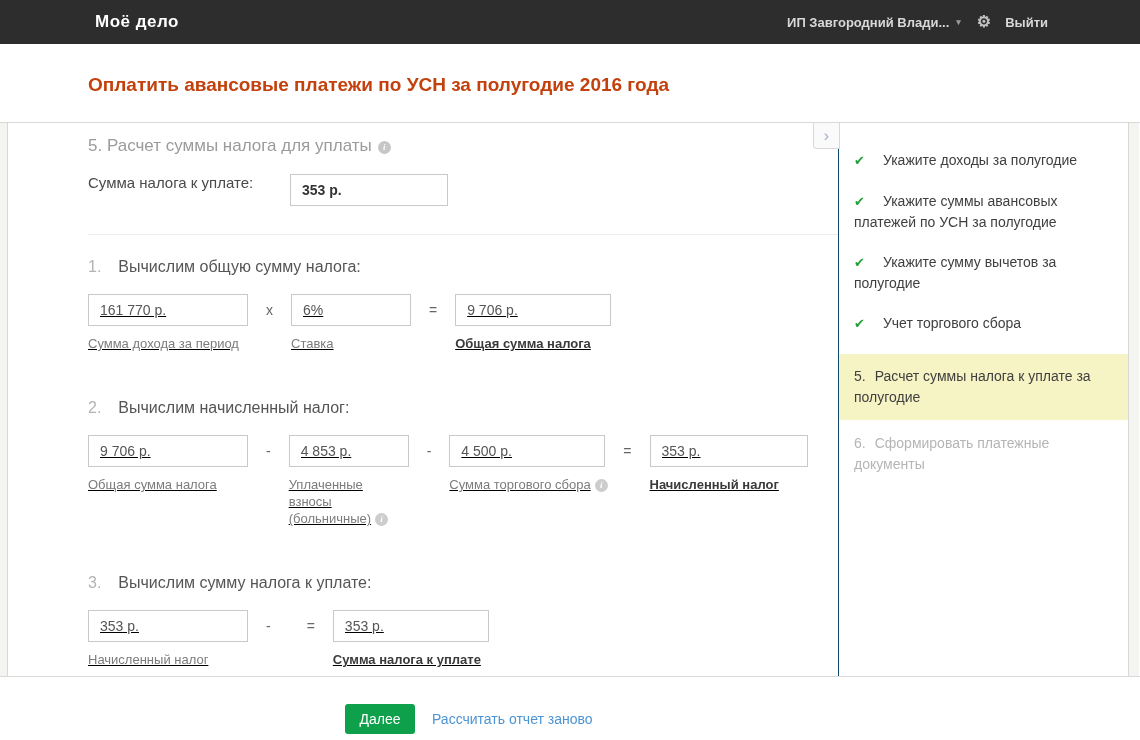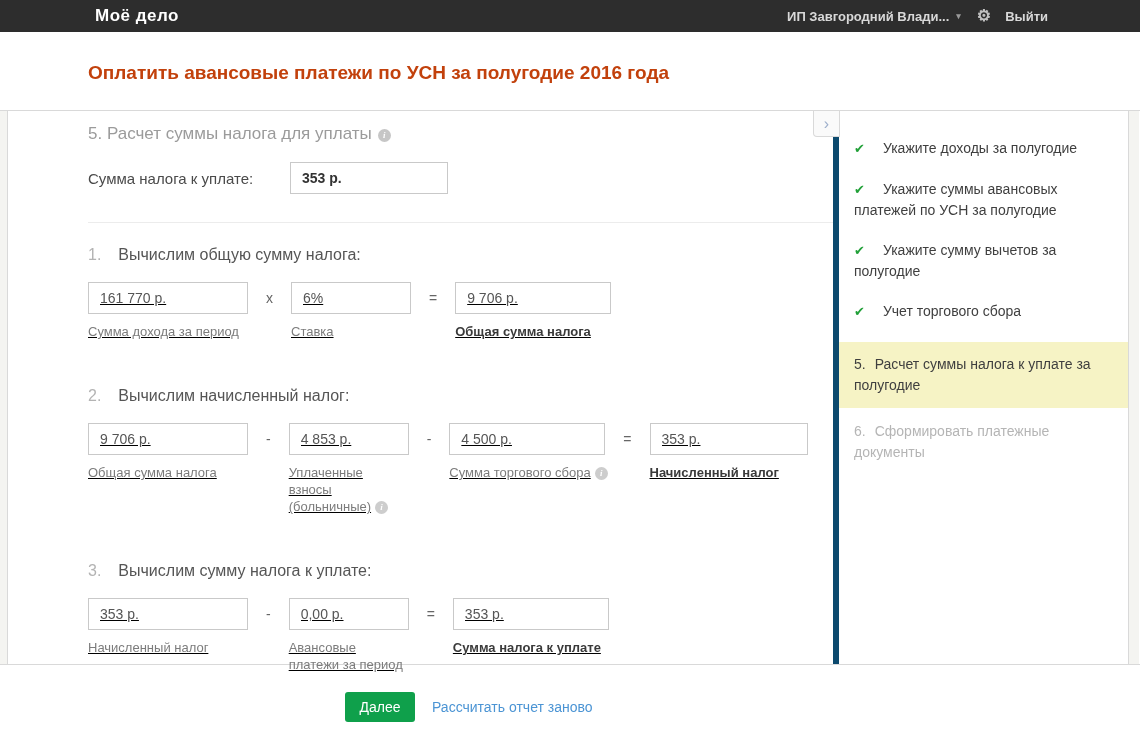--- a/index.html
+++ b/index.html
@@ -6,21 +6,21 @@
   html,body { margin:0; padding:0; }
   body {
     width:1140px; height:740px; overflow:hidden;
     background:#ffffff;
     font-family:"Liberation Sans", sans-serif;
     -webkit-font-smoothing:antialiased;
   }
 
   
   .topbar {
-    height:32px; background:#2d2d2d;
+    height:44px; background:#2d2d2d;
     display:flex; align-items:center;
   }
   .logo {
     margin-left:95px; color:#ffffff; font-weight:bold;
     font-size:17px; letter-spacing:.5px; cursor:pointer;
   }
   .topbar-right {
     margin-left:auto; margin-right:92px;
     display:flex; align-items:center;
     color:#d8d8d8; font-size:13px; font-weight:bold;padding-left:8px;
@@ -38,41 +38,41 @@
   }
 
   
   .content {
     display:flex; height:555px; position:relative;
     border-top:1px solid #d9d9d9; border-bottom:1px solid #d9d9d9;
   }
   .left-strip  { width:8px;  background:#f4f4f1; border-right:1px solid #d9d9d9; }
   .right-strip { width:11px; background:#f4f4f1; border-left:1px solid #d9d9d9; }
 
-  .main-panel { width:831px; border-right:6px solid #0c4a6e; position:relative; background:#fff; }
+  .main-panel { width:831px; border-right:1px solid #0c4a6e; position:relative; background:#fff; }
   .main-inner { padding:13px 0 0 80px; }
 
   .collapse-tab {
     position:absolute; left:813px; top:0; width:27px; height:26px;
     background:#fafafa; border:1px solid #d9d9d9; border-top:none;
     border-radius:0 0 0 4px;
     display:flex; align-items:center; justify-content:center;
     color:#9fb0cc; font-size:16px; line-height:1; cursor:pointer;
   }
 
   .section-title { font-size:17px; color:#9b9b9b; }
   .info-icon {
     display:inline-block; width:13px; height:13px; border-radius:50%;
     background:#c6c6c6; color:#ffffff; font-size:9px; line-height:13px;
     text-align:center; font-style:italic; font-weight:bold;
     font-family:"Liberation Serif", serif; margin-left:6px; vertical-align:1px;
     cursor:pointer;
   }
 
-  .summary-row { display:flex; align-items:center; margin-top:18px; }
+  .summary-row { display:flex; align-items:flex-start; margin-top:18px; }
   .summary-label { font-size:15px; color:#4a4a4a; width:202px; }
 
   .value-box {
     width:100%; height:32px; border:1px solid #c9c9c9; background:#fff;
     padding:0 8px 0 11px; font-size:14px; color:#555555;
     font-family:"Liberation Sans", sans-serif; outline:none;
   }
   .value-box.bold-value { font-weight:bold; color:#333333; }
   .summary-box { width:158px; }
 
@@ -201,24 +201,20 @@
       <div class="step">
         <div class="step-header">
           <span class="step-num">3.</span><span>Вычислим сумму налога к уплате:</span>
         </div>
         <div class="fields-row">
           <div class="field w160">
             <input class="value-box" value="353 р." style="">
             <div class="field-label"><span>Начисленный налог</span></div>
           </div>
           <div class="op">-</div>
-          <div class="field w120">
-            <input class="value-box" value="0,00 р." style="">
-            <div class="field-label"><span>Авансовые платежи за период</span></div>
-          </div>
           <div class="op">=</div>
           <div class="field w155">
             <input class="value-box" value="353 р." style="">
             <div class="field-label bold"><span>Сумма налога к уплате</span></div>
           </div>
         </div>
       </div>
 
     </div>
   </div>

